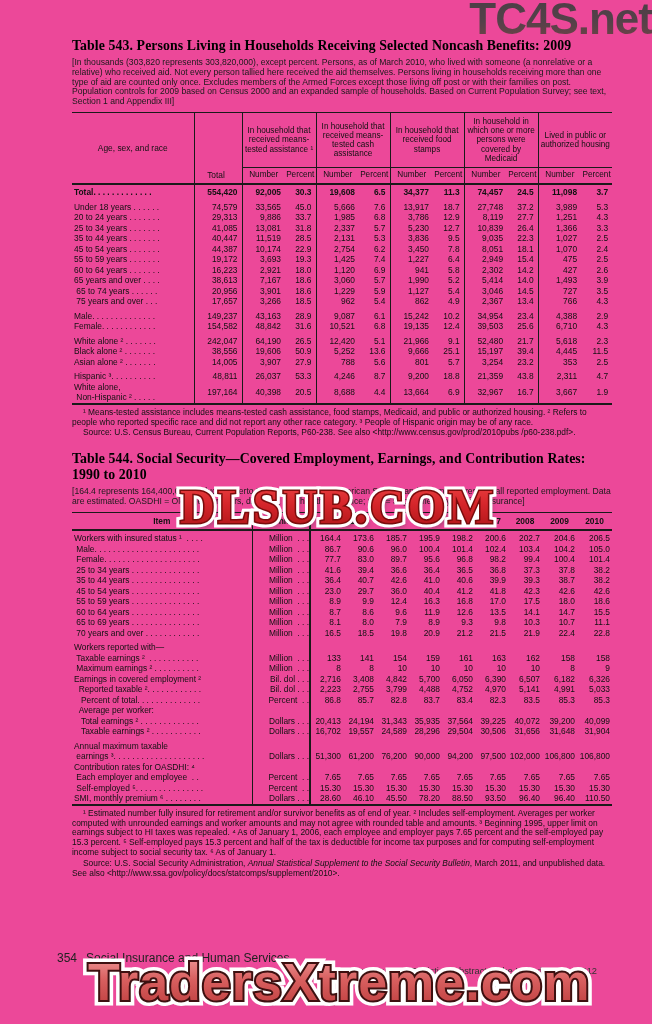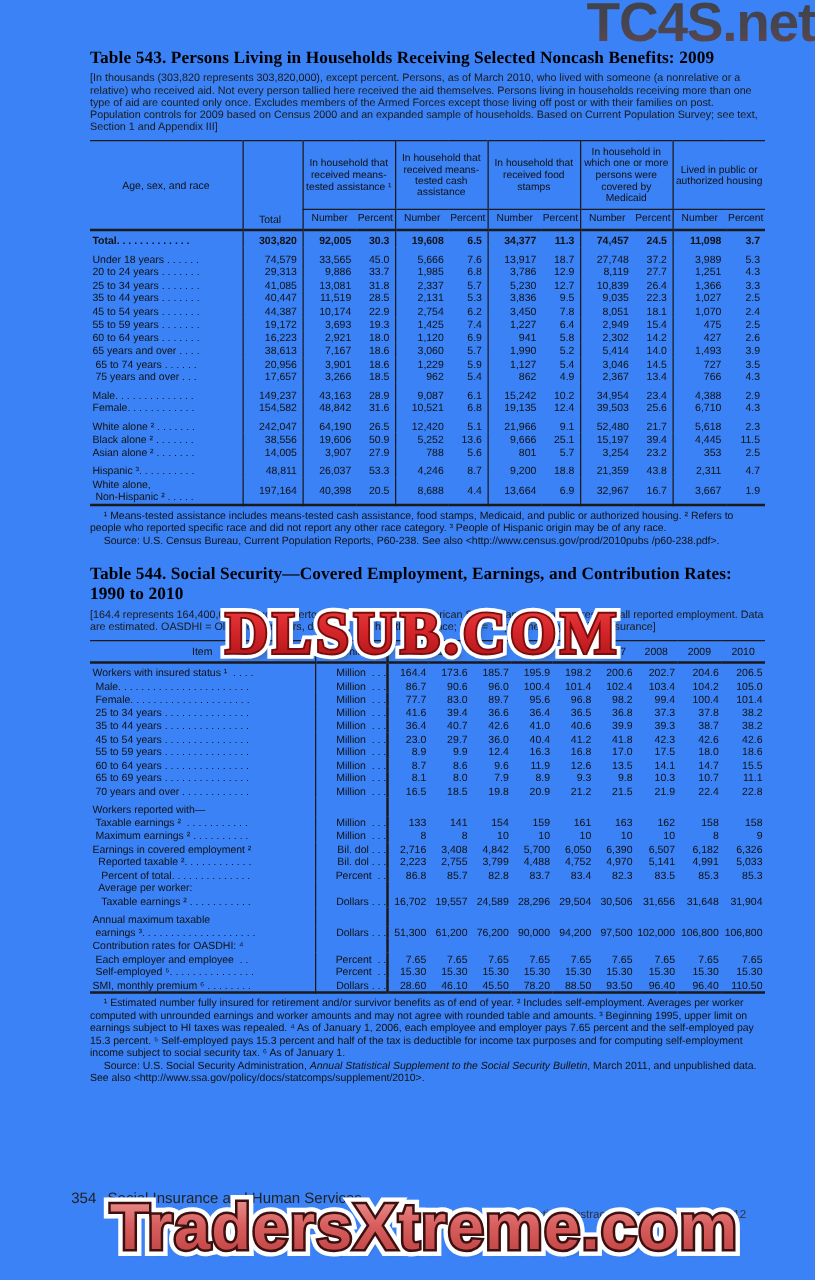--- a/index.html
+++ b/index.html
@@ -1,37 +1,37 @@
 <!DOCTYPE html>
 <html><head>
 <meta charset="utf-8">
 <style>
   html,body{margin:0;padding:0;background:#fff;}
   body{width:652px;height:1024px;position:relative;font-family:"Liberation Sans",sans-serif;color:#111;overflow:hidden;}
-  .page{position:absolute;inset:0;background:#3b82f6;}
+  .page{position:absolute;inset:0;background:#ec4899;}
   .content{position:absolute;left:72px;top:38px;width:540px;}
 
   .tbl-title{font-family:"Liberation Serif",serif;font-weight:700;font-size:13.8px;line-height:1.16;color:#000;margin:0 0 4px;letter-spacing:.1px;}
   .intro{font-size:8.6px;line-height:1.14;margin:0 0 5px;color:#1a1a1a;}
 
   table.grid{border-collapse:collapse;table-layout:fixed;width:540px;font-size:8.4px;line-height:1.25;border-top:1px solid #1a1a1a;border-bottom:2px solid #1a1a1a;color:#111;}
   .grid th{font-weight:normal;}
   .vl{border-left:1px solid #1a1a1a;}
   .vlt{border-left:2px solid #1a1a1a;}
   .t543 .ghead{text-align:center;vertical-align:middle;font-size:8.2px;line-height:1.12;padding:2px 1px;height:50px;border-bottom:1px solid #1a1a1a;}
   .t543 .stub-h{text-align:center;vertical-align:middle;}
   .t543 .total-h{text-align:center;vertical-align:bottom;padding:0 4px 3px 0;}
   .t543 .sub{text-align:center;font-size:8.2px;padding:2px 0 3px;}
   .grid tbody tr:first-child td{border-top:2px solid #1a1a1a;padding-top:2px;margin-top:32px;}
   .grid td.num{text-align:right;padding:0 4px 0 0;white-space:nowrap;}
   .t544 td.num{padding:0 2px 0 0;}
   .grid td.stub,.grid td.lbl{white-space:pre-wrap;padding:0 0 0 2px;overflow:hidden;}
   .grid tr.gap td{padding-top:4px;}
   .grid tr.bold td{font-weight:bold;}
-  .t544 th{text-align:center;padding:3px 0;}
+  .t544 th{text-align:center;padding:3px 0;font-weight:bold;}
   .t544 td.unit{white-space:pre;padding:0 0 0 4px;overflow:hidden;text-align:right;}
 
   .fn{font-size:8.4px;line-height:1.17;margin:3px 0 0;text-indent:11px;color:#111;}
   .src{font-size:8.4px;line-height:1.17;margin:1px 0 0;text-indent:11px;color:#111;}
   .src .it{font-style:italic;}
   .sec2-title{margin-top:13px;}
 
   .footer-left{position:absolute;left:57px;top:951px;font-size:12px;color:#222;}
   .footer-left .num{margin-right:9px;}
   .footer-right{position:absolute;right:55px;top:966px;font-size:9.3px;color:#333;}
@@ -97,21 +97,21 @@
             <th class="sub">Percent</th>
             <th class="sub vl">Number</th>
             <th class="sub">Percent</th>
             <th class="sub vl">Number</th>
             <th class="sub">Percent</th>
           </tr>
         </thead>
         <tbody>
           <tr class=" bold">
             <td class="stub">Total. . . . . . . . . . . . .</td>
-            <td class="num vl">303,820</td>
+            <td class="num vl">554,420</td>
             <td class="num vl">92,005</td>
             <td class="num">30.3</td>
             <td class="num vl">19,608</td>
             <td class="num">6.5</td>
             <td class="num vl">34,377</td>
             <td class="num">11.3</td>
             <td class="num vl">74,457</td>
             <td class="num">24.5</td>
             <td class="num vl">11,098</td>
             <td class="num">3.7</td>
@@ -609,20 +609,33 @@
             <td class="num"></td>
             <td class="num"></td>
             <td class="num"></td>
             <td class="num"></td>
             <td class="num"></td>
             <td class="num"></td>
             <td class="num"></td>
             <td class="num"></td>
           </tr>
           <tr>
+            <td class="lbl">   Total earnings ² . . . . . . . . . . . . .</td>
+            <td class="unit vl">Dollars . . .</td>
+            <td class="num vlt">20,413</td>
+            <td class="num">24,194</td>
+            <td class="num">31,343</td>
+            <td class="num">35,935</td>
+            <td class="num">37,564</td>
+            <td class="num">39,225</td>
+            <td class="num">40,072</td>
+            <td class="num">39,200</td>
+            <td class="num">40,099</td>
+          </tr>
+          <tr>
             <td class="lbl">   Taxable earnings ² . . . . . . . . . . .</td>
             <td class="unit vl">Dollars . . .</td>
             <td class="num vlt">16,702</td>
             <td class="num">19,557</td>
             <td class="num">24,589</td>
             <td class="num">28,296</td>
             <td class="num">29,504</td>
             <td class="num">30,506</td>
             <td class="num">31,656</td>
             <td class="num">31,648</td>

